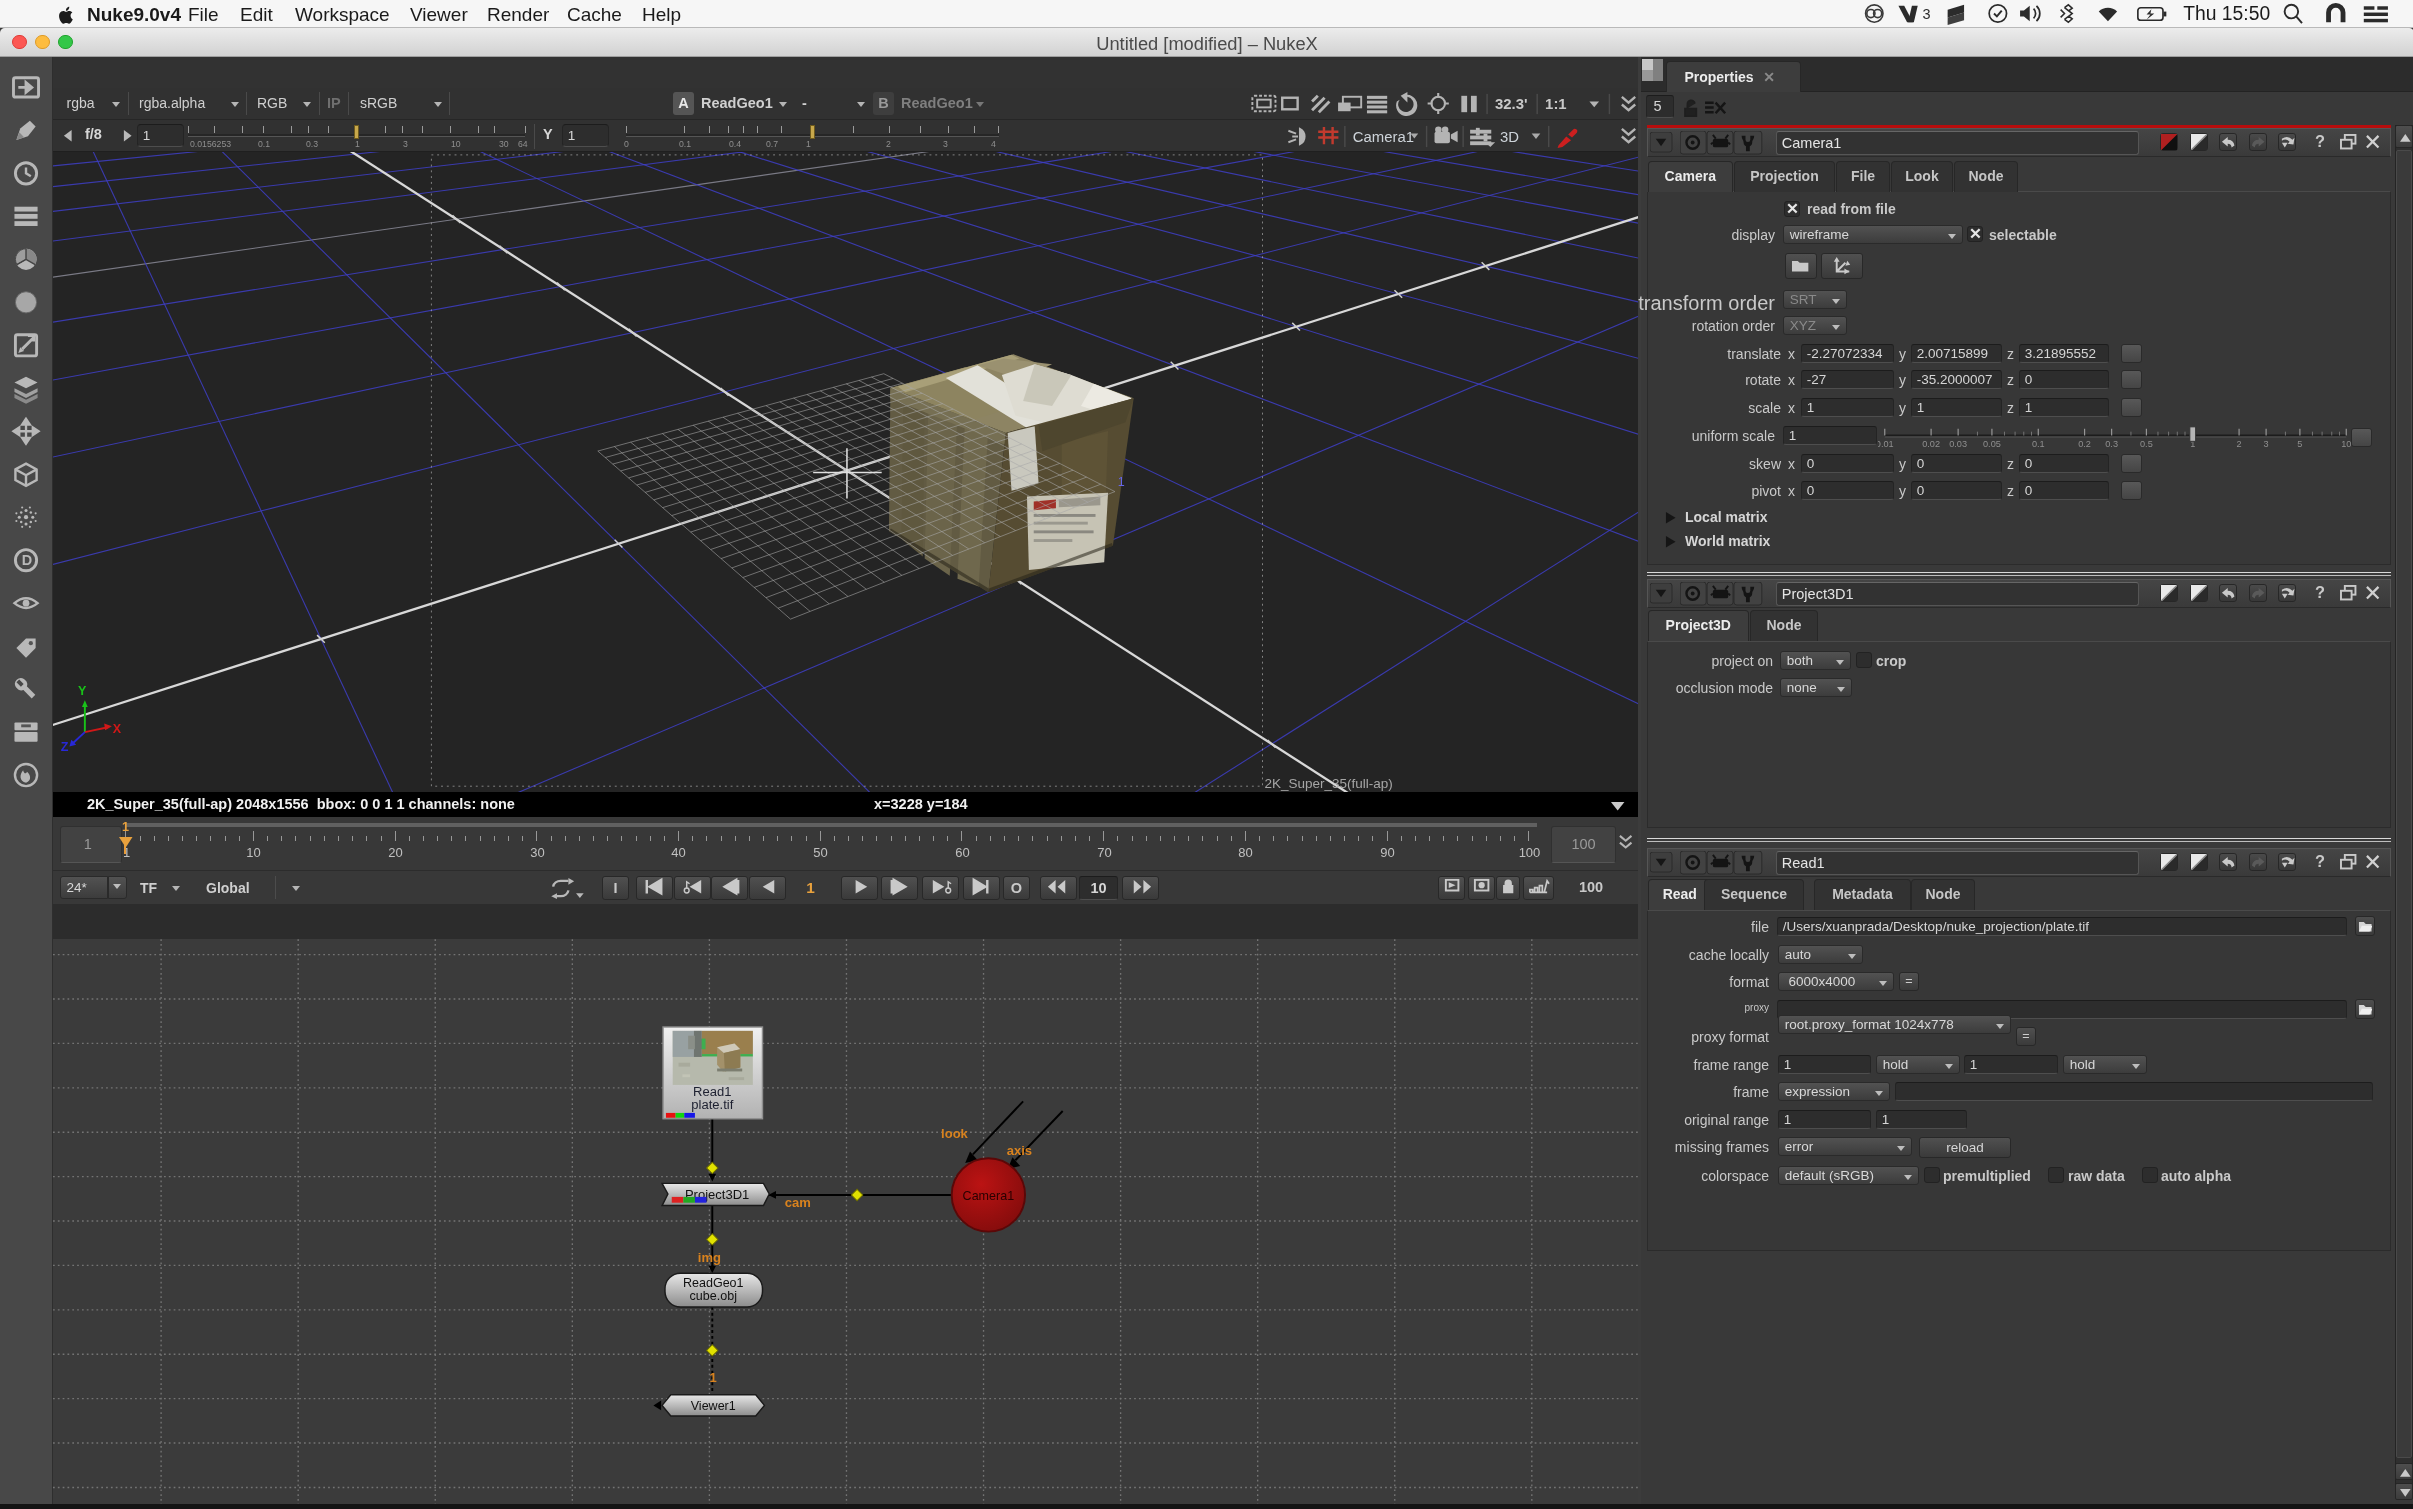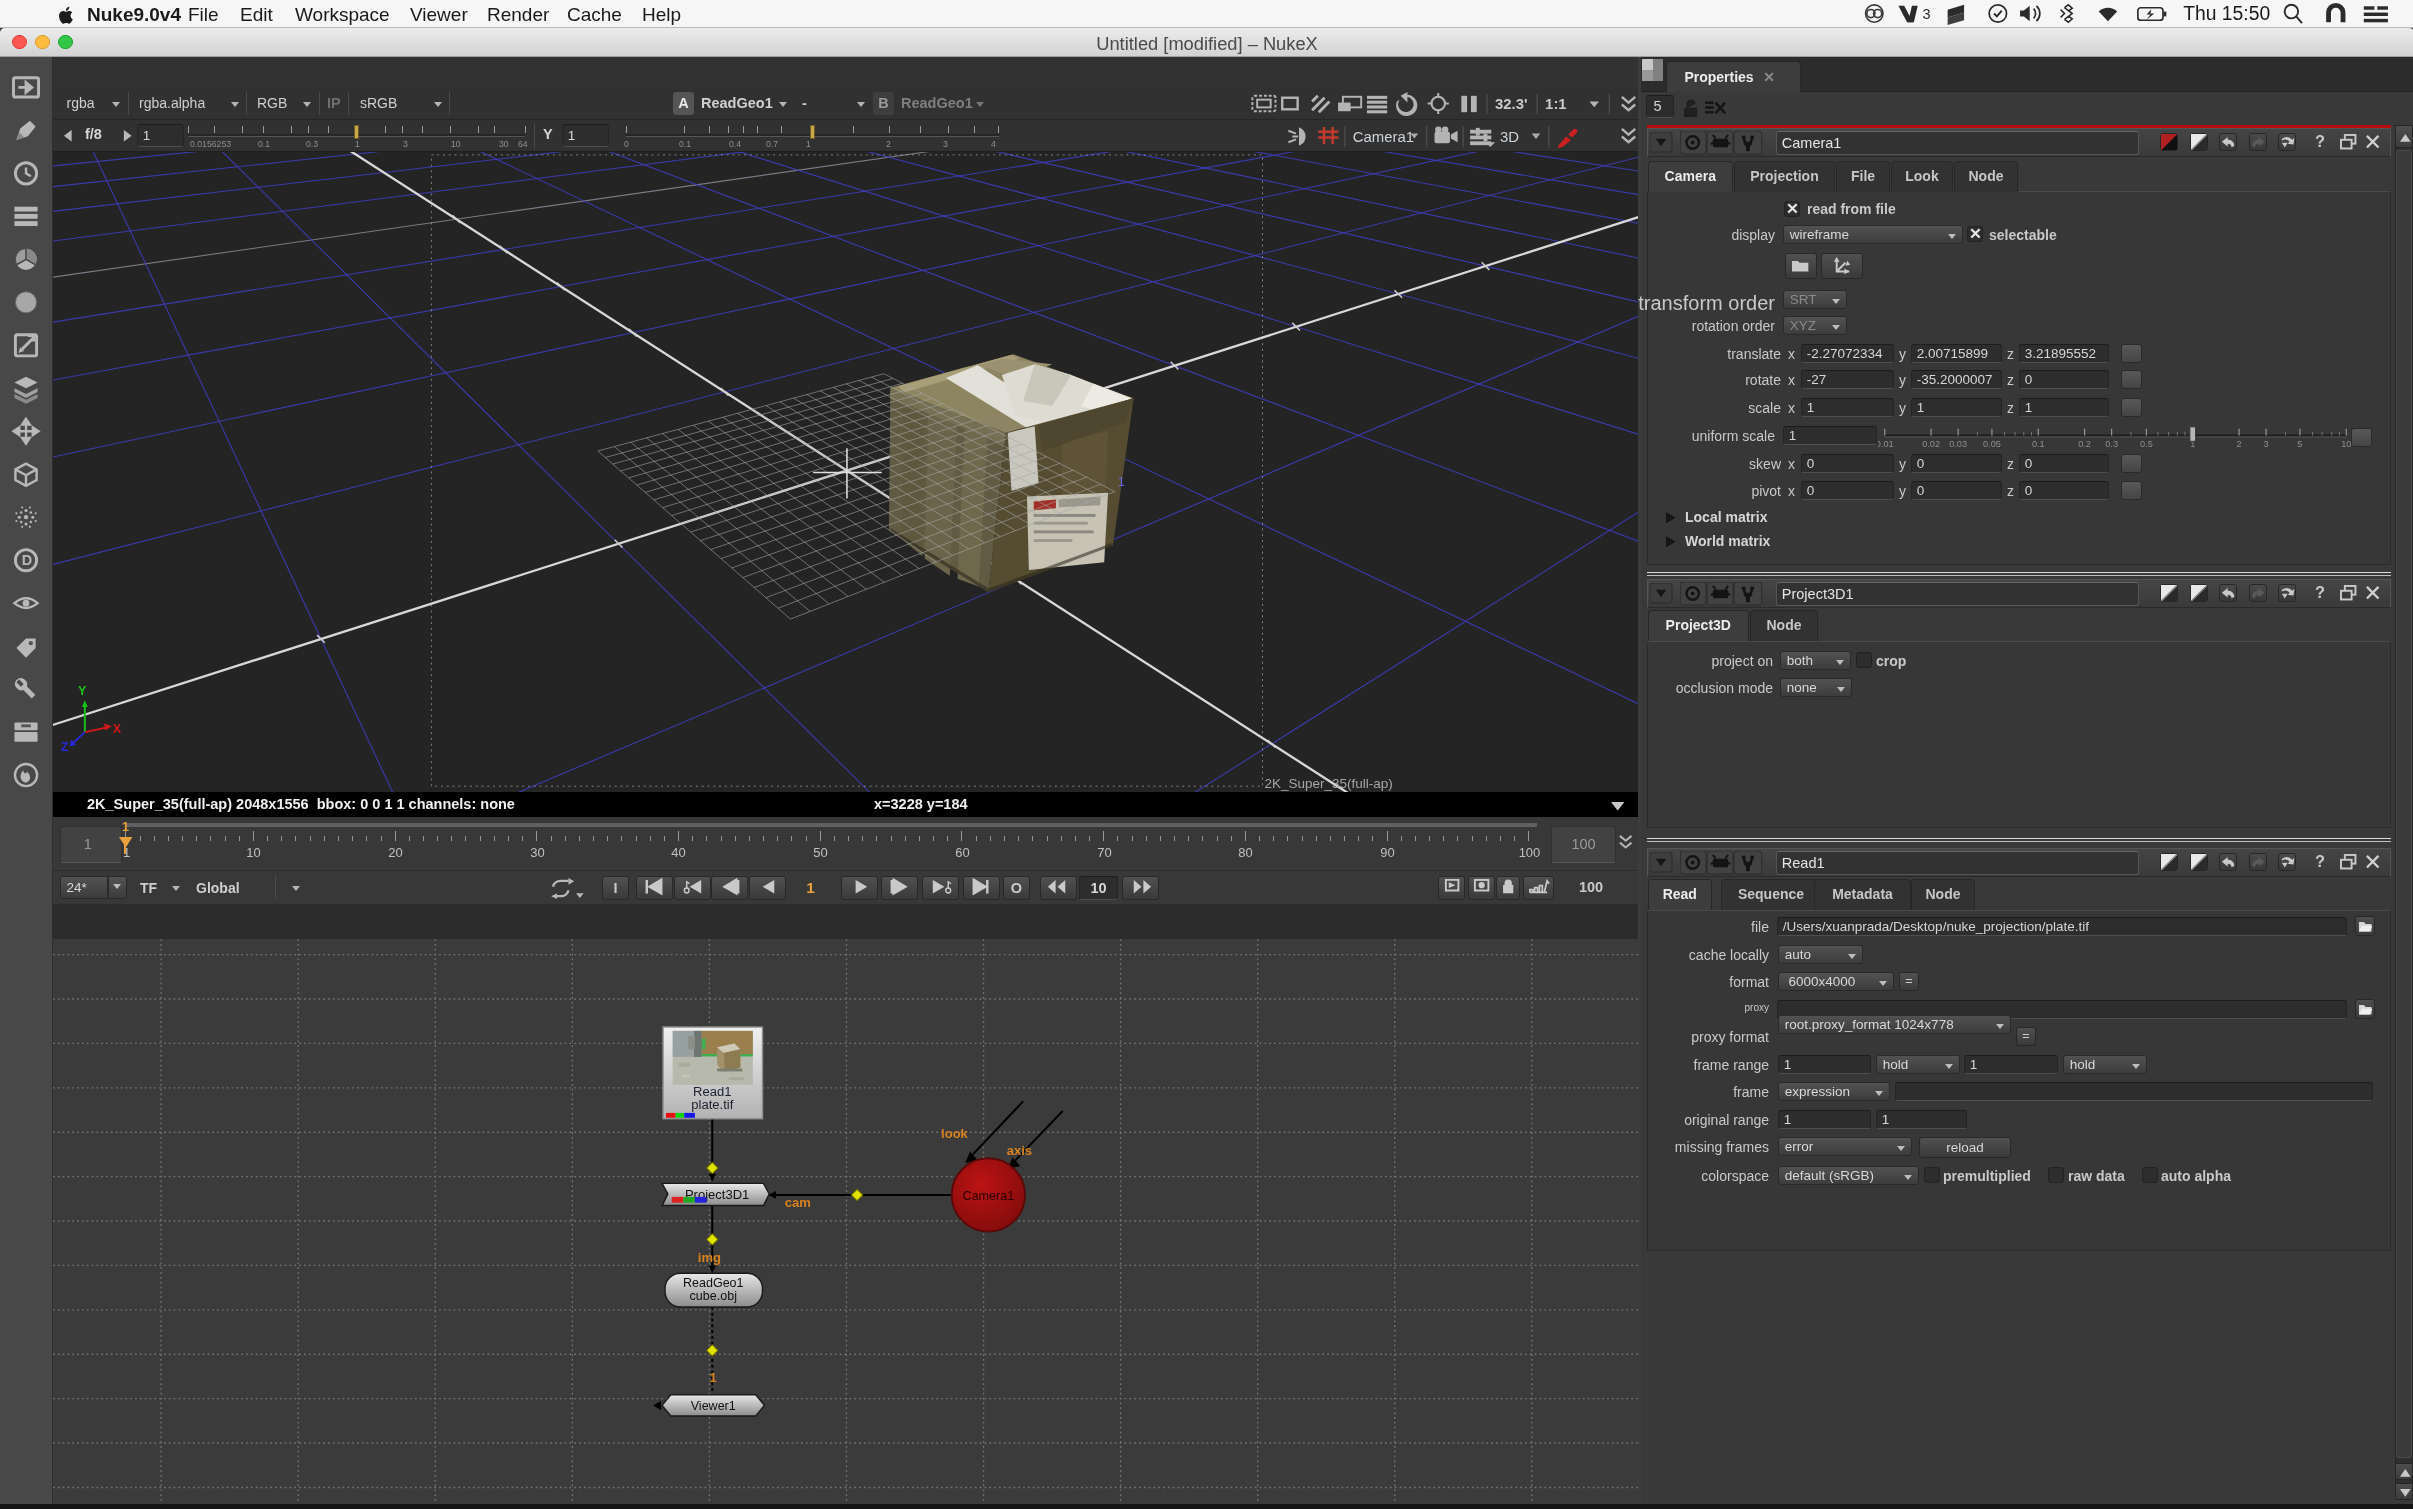--- a/index.html
+++ b/index.html
@@ -611,21 +611,21 @@
       <div class="abs" style="left:69px;top:2.9px;font-size:12.6px;font-weight:bold;color:#e8a13d">1</div>
       <div class="fld" style="left:1498px;top:8.7px;width:65px;height:37px;background:#424242;border-color:#303030;border-bottom-color:#555;color:#9a9a9a;font-size:14.5px;line-height:33px;text-align:center">100</div>
       <svg class="abs" style="left:1564px;top:16.4px" width="19.3" height="19.3" viewBox="0 0 20 20">
         <path d="M3 3 l6 5 l6 -5 M3 10 l6 5 l6 -5" stroke="#b4b4b4" stroke-width="2.2" fill="none"></path>
       </svg>
     </div>
     <div class="abs" style="left:0;top:813px;width:1585px;height:34px;background:#383838;border-top:1px solid #2c2c2c">
       <div class="dd noar" style="left:6.8px;top:4.8px;width:48px;height:23px;line-height:20px;border-radius:2.9px 0 0 2.9px">24*</div>
       <div class="dd" style="left:55px;top:4.8px;width:19.3px;height:23px;border-radius:0 2.9px 2.9px 0"></div>
       <div class="abs" style="left:87px;top:8.7px;font-size:14px;color:#cfcfcf;font-weight:bold">TF</div>
-      <div class="abs" style="left:143px;top:8.7px;font-size:14px;color:#cfcfcf;font-weight:bold">Global</div>
+      <div class="abs" style="left:153px;top:8.7px;font-size:14px;color:#cfcfcf;font-weight:bold">Global</div>
       <div class="abs" style="left:119px;top:15.4px;width:0;height:0;border-left:4.3px solid transparent;border-right:4.3px solid transparent;border-top:5.8px solid #b5b5b5"></div>
       <div class="abs" style="left:239px;top:15.4px;width:0;height:0;border-left:4.3px solid transparent;border-right:4.3px solid transparent;border-top:5.8px solid #b5b5b5"></div>
       <div class="abs" style="left:222px;top:4.8px;width:1px;height:23px;background:#2a2a2a;border-right:1px solid #4c4c4c"></div>
       <svg class="abs" style="left:494px;top:6.8px" width="39" height="21" viewBox="0 0 40 22">
         <path d="M6 9 a8 7 0 0 1 8 -6 h8 m0 10 a 8 7 0 0 1 -8 6 h-4" stroke="#b9b9b9" stroke-width="2.5" fill="none"></path>
         <path d="M22 0 l6 3.5 l-6 3.5 z M10 16 l-6 3 l6 3 z" fill="#b9b9b9"></path>
         <path d="M30 16 l4 5 l4 -5 z" fill="#b9b9b9"></path>
       </svg>
       <div class="btn" style="left:549px;top:4.8px;width:27px;height:24px;text-align:center;color:#c9c9c9"><span style="font-size:14.5px;font-weight:bold;line-height:22px">I</span></div>
       <div class="btn" style="left:583px;top:4.8px;width:37px;height:24px;text-align:center;color:#c9c9c9"><svg width="29" height="19.3" viewBox="0 0 30 20">
@@ -1063,21 +1063,21 @@
     <div class="abs" style="left:674px;top:795px;font-size:16.4px;font-weight:bold;color:#c9c9c9">?</div>
     <svg class="abs" style="left:699px;top:797px" width="17.4" height="16.4" viewBox="0 0 18 17">
       <rect x="5" y="1" width="11" height="9" fill="none" stroke="#c9c9c9" stroke-width="2"></rect>
       <rect x="1" y="6" width="11" height="9" fill="#3a3a3a" stroke="#c9c9c9" stroke-width="2"></rect>
     </svg>
     <svg class="abs" style="left:724px;top:797px" width="15.4" height="15.4" viewBox="0 0 16 16">
       <path d="M2 2 l12 12 M14 2 L2 14" stroke="#d0d0d0" stroke-width="2.4"></path>
     </svg>
     <div class="panelbody" style="left:5.8px;top:853px;width:744px;height:341px"></div>
     <div class="tab on" style="left:6.8px;top:822px;width:64px;height:31px;line-height:29px;font-weight:bold">Read</div>
-    <div class="tab" style="left:80px;top:822px;width:100px;height:31px;line-height:29px;font-weight:bold">Sequence</div>
+    <div class="tab" style="left:63px;top:822px;width:100px;height:31px;line-height:29px;font-weight:bold">Sequence</div>
     <div class="tab" style="left:173px;top:822px;width:97px;height:31px;line-height:29px;font-weight:bold">Metadata</div>
     <div class="tab" style="left:270px;top:822px;width:64px;height:31px;line-height:29px;font-weight:bold">Node</div>
     <div class="abs" style="left:-162px;top:862px;width:290px;text-align:right;font-size:14px;color:#c9c9c9;white-space:nowrap">file</div>
     <div class="fld" style="left:136px;top:860px;width:570px;height:19.3px;line-height:15.4px">/Users/xuanprada/Desktop/nuke_projection/plate.tif</div>
     <div class="abs" style="left:714px;top:859px;width:20px;height:20px;background:linear-gradient(#4e4e4e,#3a3a3a);border:1px solid #282828;border-radius:2.9px"><svg width="14.5" height="12.6" style="margin:2.9px 0 0 1.9px" viewBox="0 0 15 13">
         <path d="M1 12 v-10 h5 l2 2 h6 v8 z" fill="#d6d6d6"></path>
         <path d="M1 12 l3 -6 h11 l-3 6 z" fill="#efefef"></path>
       </svg></div>
     <div class="abs" style="left:-162px;top:890px;width:290px;text-align:right;font-size:14px;color:#c9c9c9;white-space:nowrap">cache locally</div>
     <div class="dd" style="left:137px;top:888px;width:85px;height:19.3px;line-height:15.4px">auto</div>

